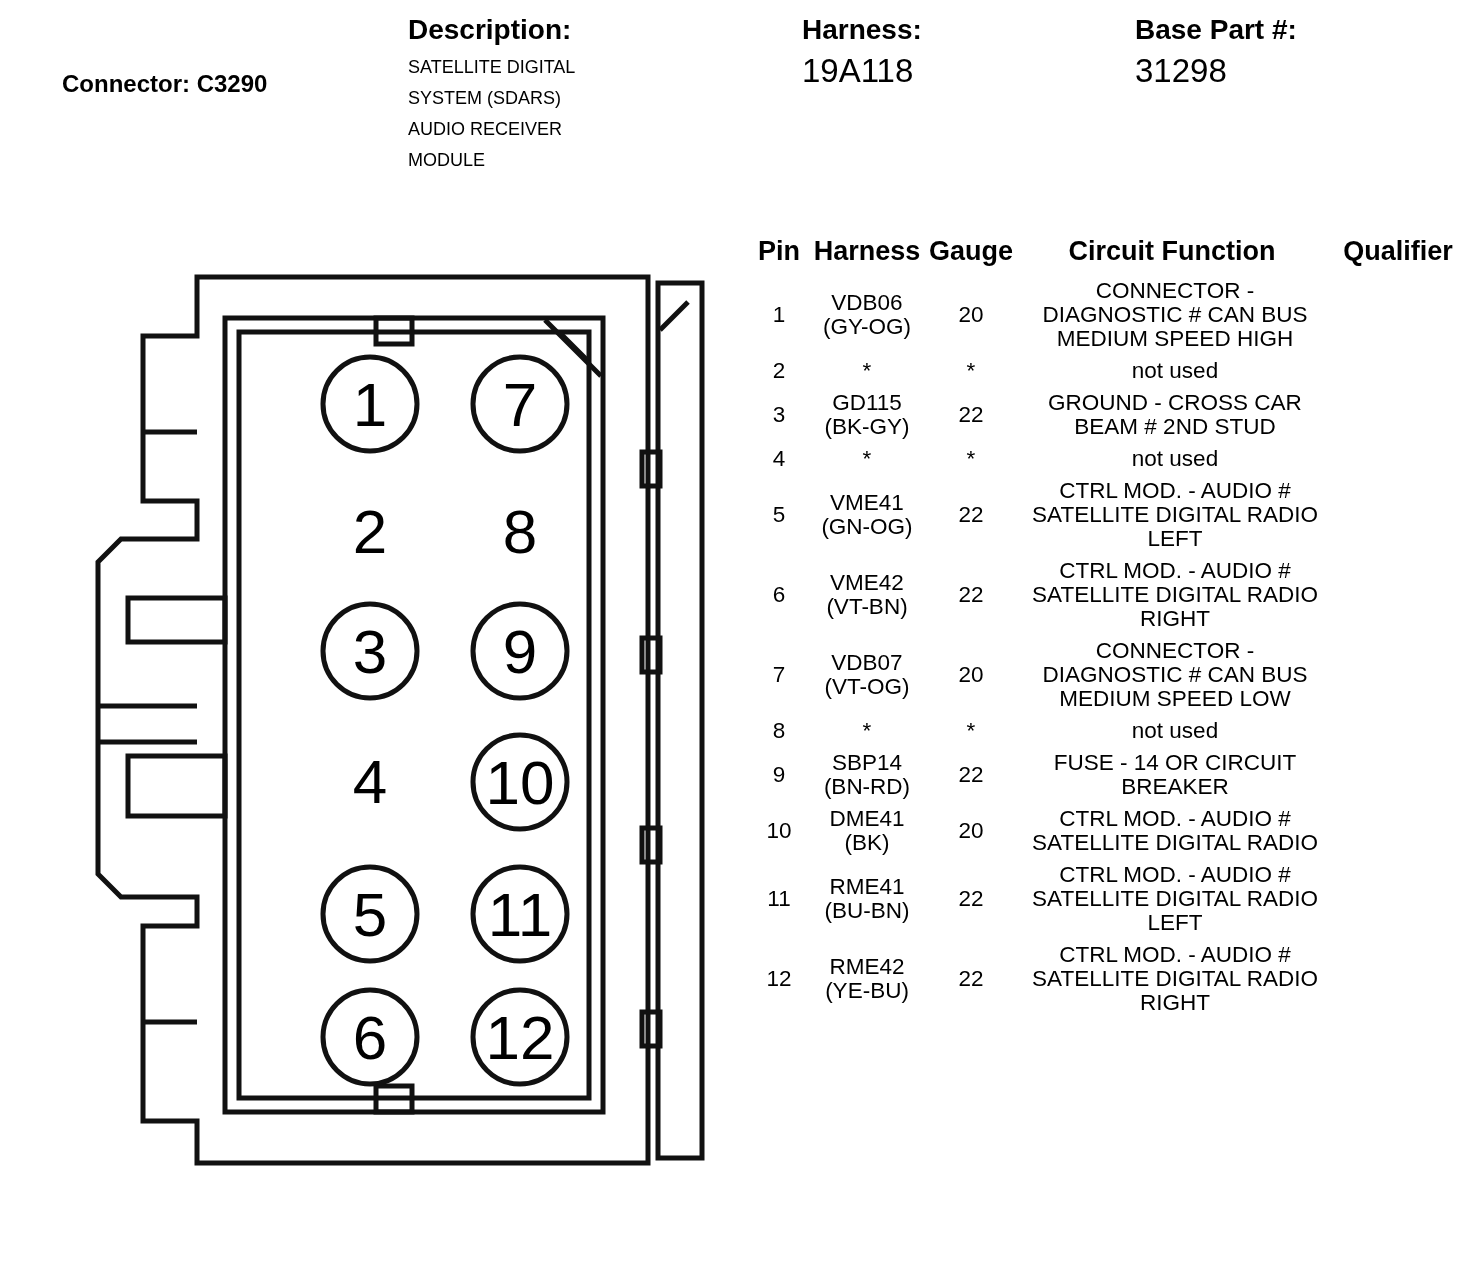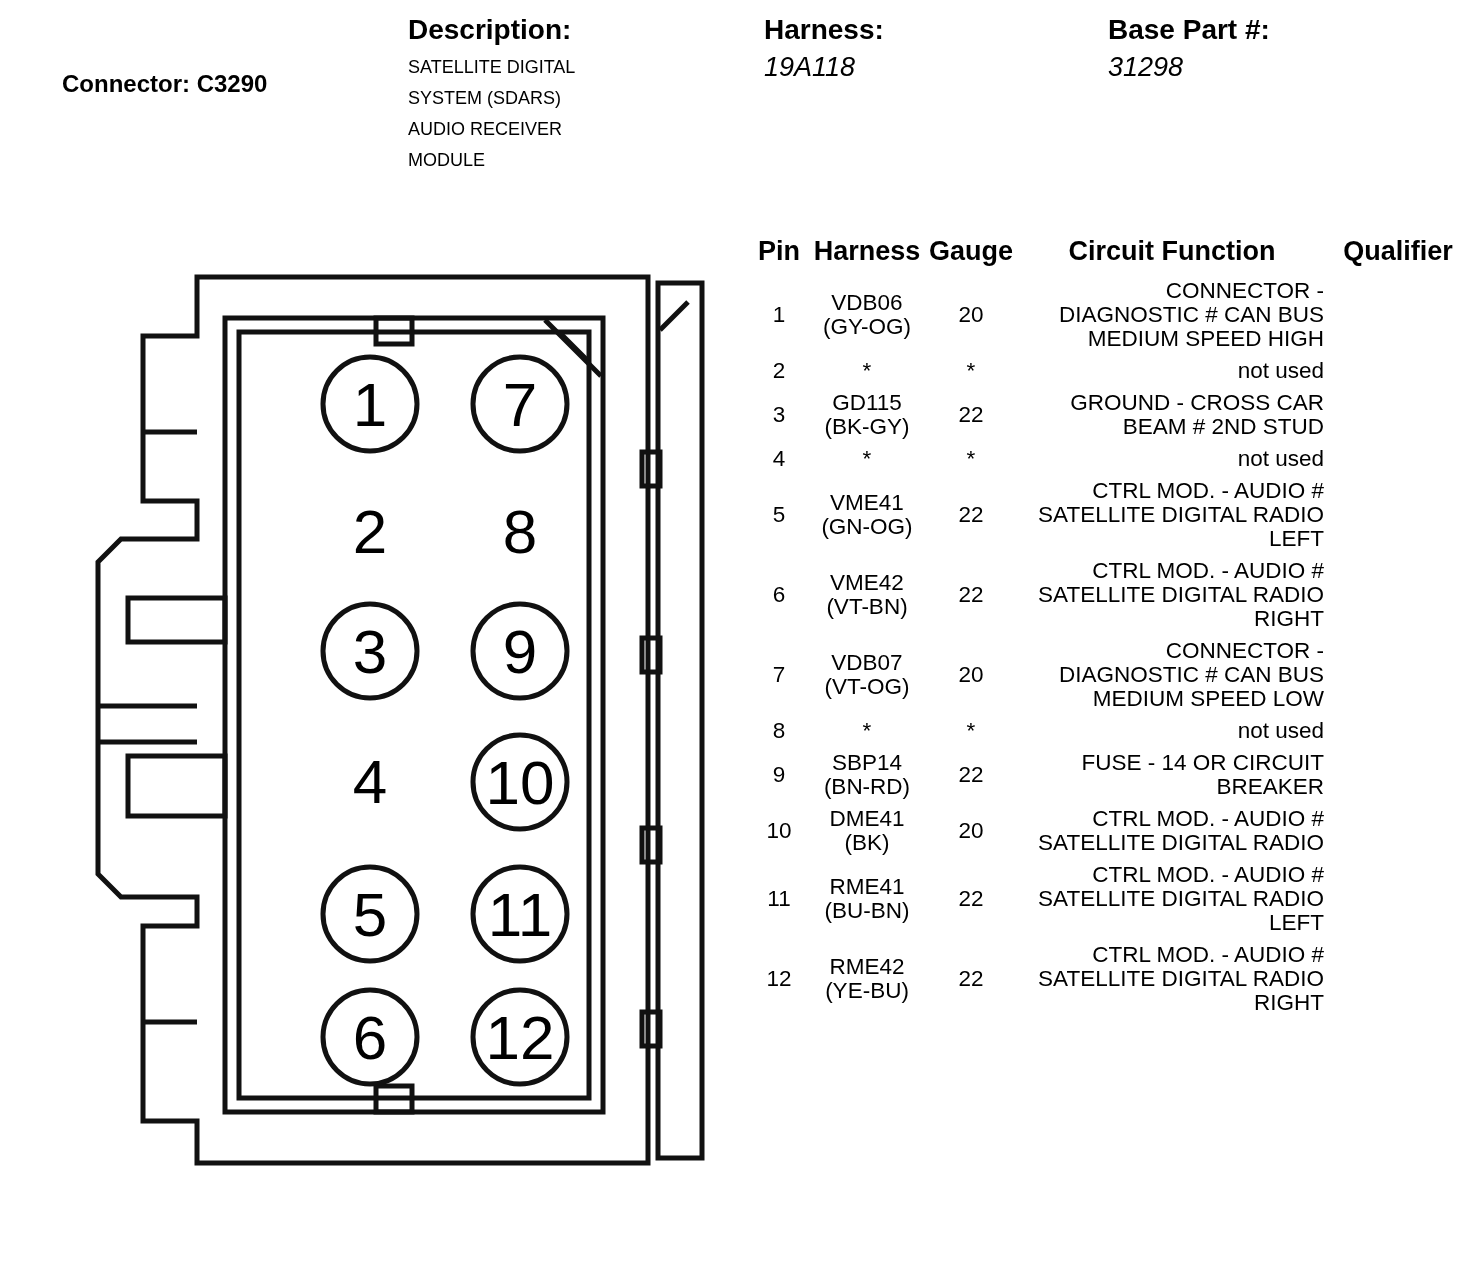--- a/index.html
+++ b/index.html
@@ -6,35 +6,35 @@
   body{
     font-family:"Liberation Sans","DejaVu Sans",sans-serif;
     color:#000;
     width:1472px;height:1264px;position:relative;overflow:hidden;
   }
   .abs{position:absolute;}
   .connector-label{left:62px;top:70px;font-size:24px;font-weight:bold;}
   .hdr-block{}
   .hdr-title{font-size:28px;font-weight:bold;margin-bottom:6px;}
   .hdr-line{font-size:18px;line-height:31px;}
-  .hdr-value{font-size:27px;margin-top:0;font-style:italic;}
+  .hdr-value{font-size:33px;margin-top:0;}
   .desc-block{left:408px;top:14px;width:315px;}
-  .harness-block{left:764px;top:14px;width:215px;}
-  .basepart-block{left:1108px;top:14px;width:260px;}
+  .harness-block{left:802px;top:14px;width:215px;}
+  .basepart-block{left:1135px;top:14px;width:260px;}
 
   .pin-table{left:750px;top:236px;width:718px;}
   table{border-collapse:collapse;table-layout:fixed;width:718px;}
   col.c-pin{width:58px;}
   col.c-circuit{width:118px;}
   col.c-gauge{width:90px;}
   col.c-func{width:312px;}
   col.c-qual{width:140px;}
   th{font-size:27px;font-weight:bold;padding:0 0 8px 0;vertical-align:bottom;}
   td{font-size:22.5px;line-height:24px;vertical-align:middle;text-align:center;padding:4px 0;}
-  td.func{text-align:right;padding-left:10px;padding-right:4px;margin-top:48px;}
+  td.func{text-align:center;padding-left:10px;padding-right:4px;margin-top:48px;}
   .circ-color{display:block;}
 
   svg text{font-family:"Liberation Sans","DejaVu Sans",sans-serif;}
 </style>
 </head>
 <body>
 
 <div class="abs connector-label">Connector: C3290</div>
 
 <div class="abs hdr-block desc-block">

